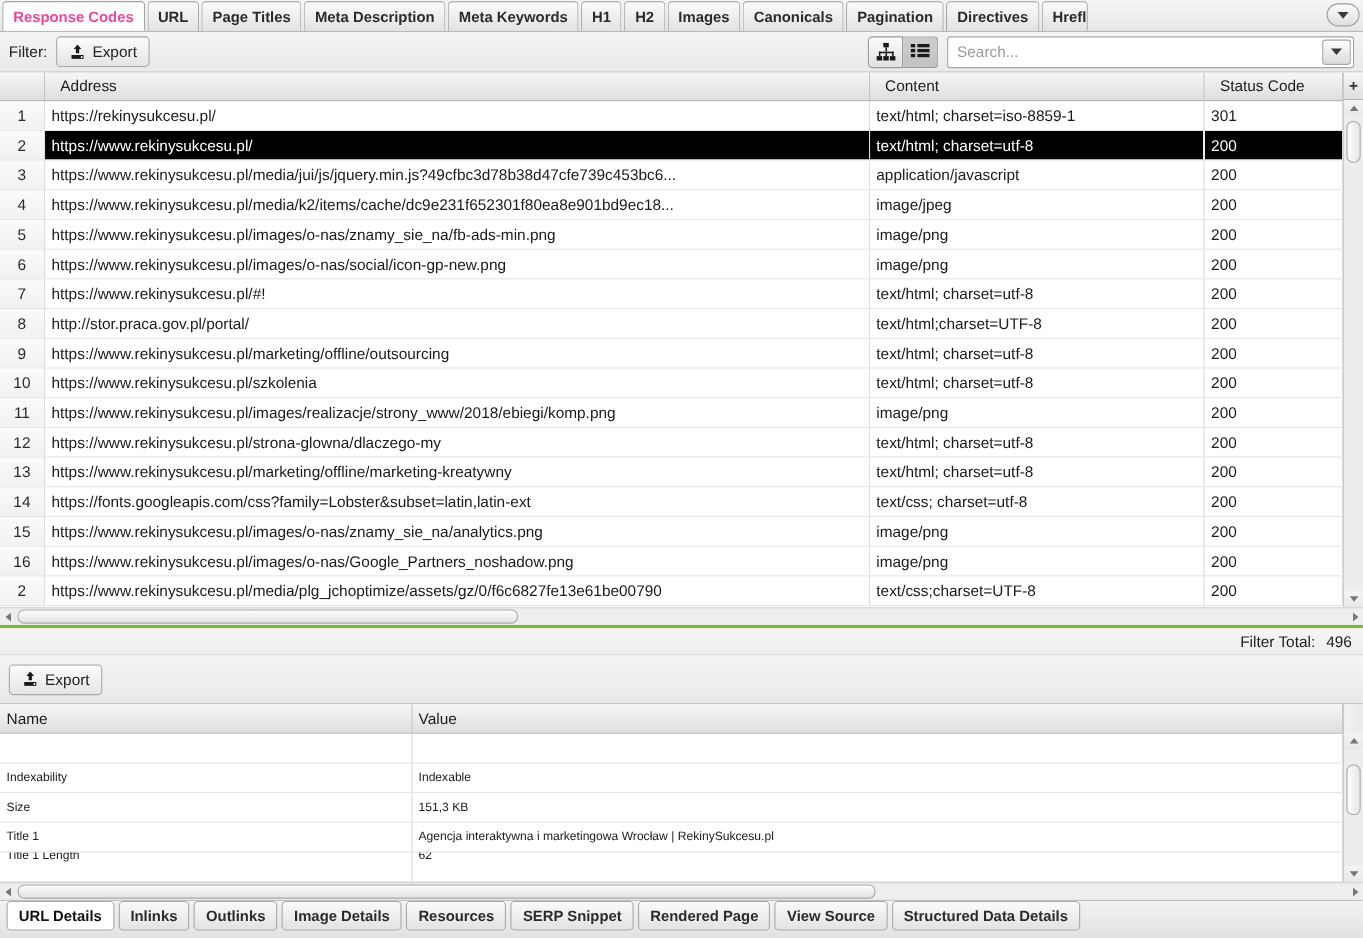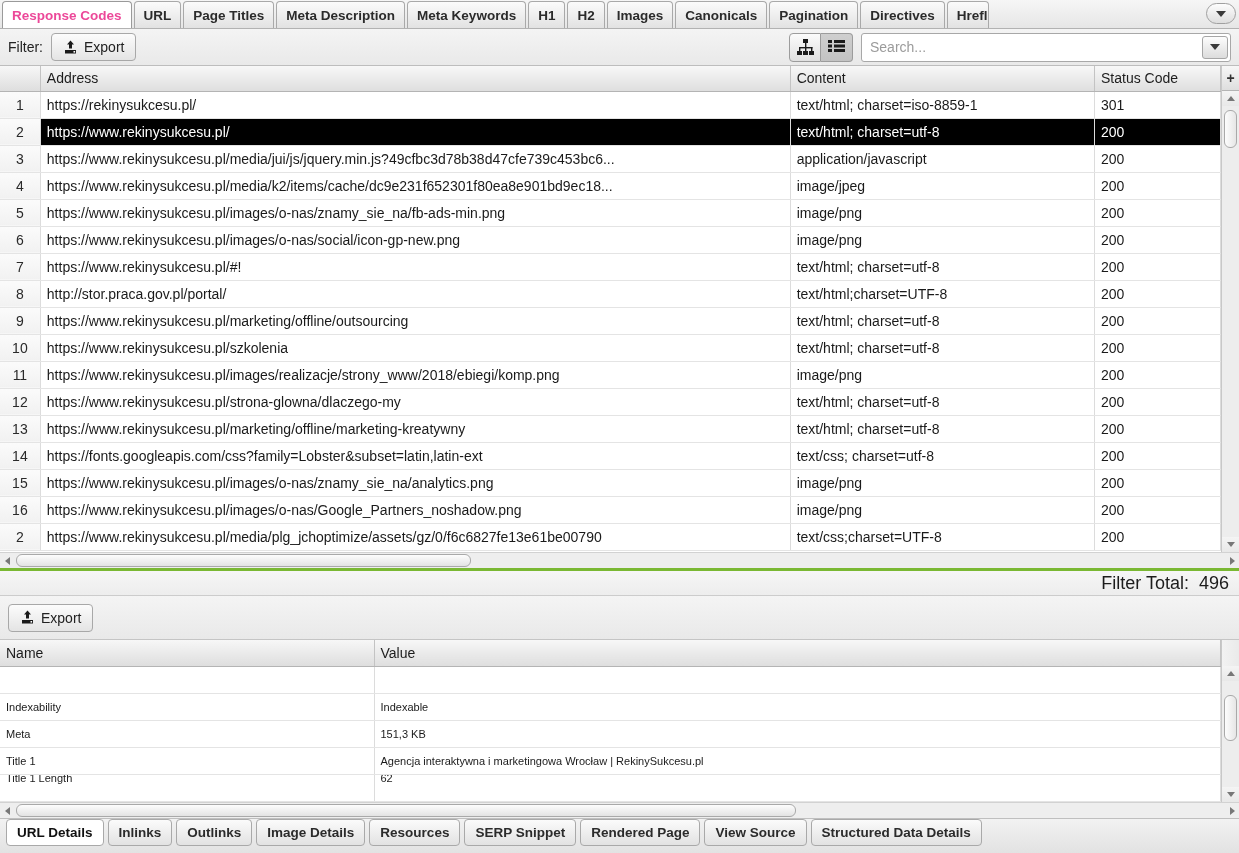--- a/index.html
+++ b/index.html
@@ -151,21 +151,21 @@
 
   table.tbl { width: 100%; border-collapse: collapse; table-layout: fixed; }
   table.tbl th {
     height: 25px;
     background: linear-gradient(to bottom, #f7f7f7 0%, #dedede 100%);
     border-right: 1px solid #c3c3c3;
     border-bottom: 1px solid #b4b4b4;
     font-weight: normal;
     font-size: 14px;
     text-align: left;
-    padding: 0 6px;
+    padding: 0 14px;
     color: #1c1c1c;
     white-space: nowrap;
     cursor: default;
   }
   table.tbl th.num { border-right: 1px solid #c3c3c3; }
   table.tbl td {
     height: 27px;
     border-right: 1px solid #dcdcdc;
     border-bottom: 1px solid #e4e4e4;
     padding: 0 6px;
@@ -241,21 +241,21 @@
     border-radius: 6px;
   }
 
   
   .totalbar {
     height: 25px;
     background: linear-gradient(to bottom, #f6f6f6, #ededed);
     border-bottom: 1px solid #cccccc;
     display: flex; align-items: center; justify-content: flex-end;
     padding-right: 10px;
-    font-size: 18px;
+    font-size: 14px;
     color: #1c1c1c;
     flex: none;
   }
   .totalbar .lbl { margin-right: 10px; }
 
   
   .detail {
     height: 222px;
     display: flex; flex-direction: column;
     background: #fff;
@@ -602,21 +602,21 @@
           <tbody id="detailBody">
               <tr class="clip-top">
                 <td></td>
                 <td></td>
               </tr>
               <tr>
                 <td>Indexability</td>
                 <td>Indexable</td>
               </tr>
               <tr>
-                <td>Meta</td>
+                <td>Size</td>
                 <td>151,3 KB</td>
               </tr>
               <tr>
                 <td>Title 1</td>
                 <td>Agencja interaktywna i marketingowa Wrocław | RekinySukcesu.pl</td>
               </tr>
               <tr class="clip-bot">
                 <td>
                   <span>Title 1 Length</span>
                 </td>

